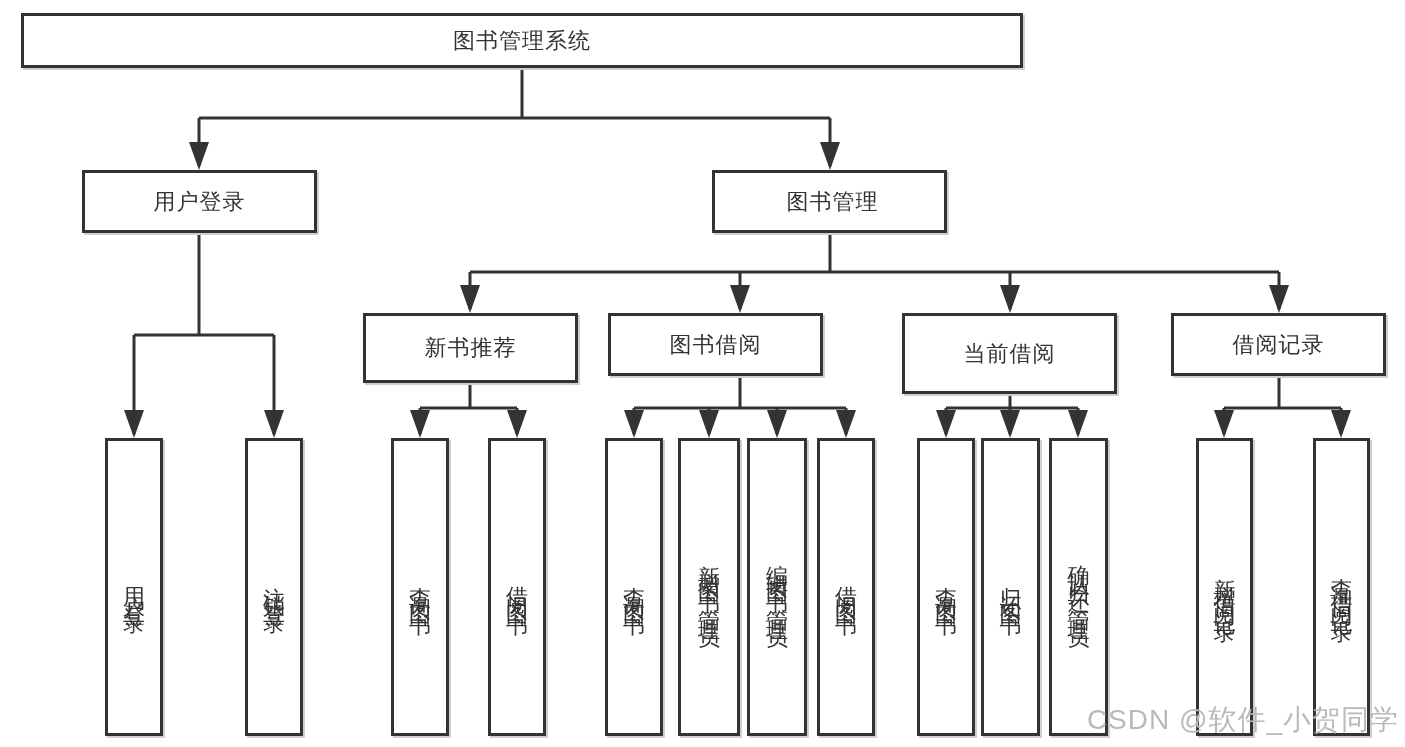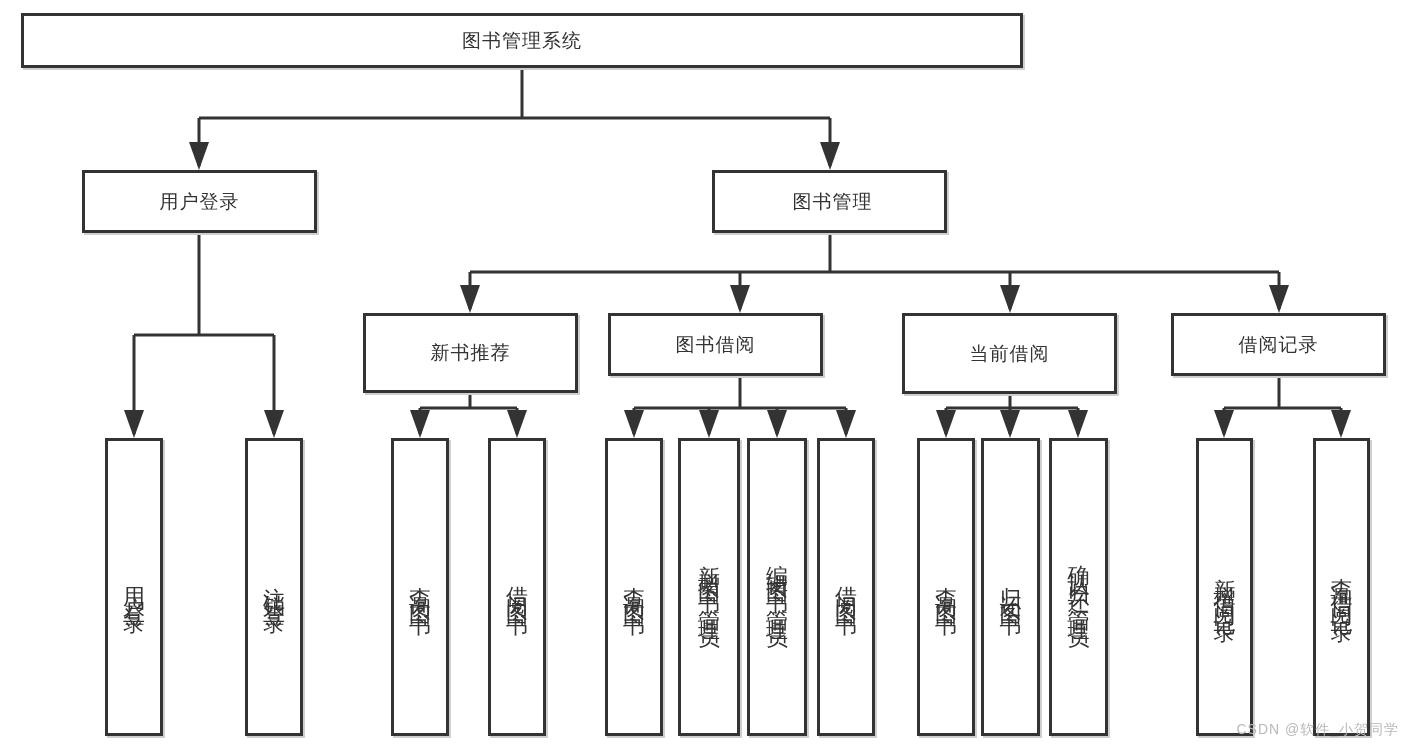--- a/index.html
+++ b/index.html
@@ -28,40 +28,40 @@
     background: #ffffff;
     border: 3px solid #333333;
     color: #333333;
     display: flex;
     align-items: center;
     justify-content: center;
     z-index: 2;
     box-shadow: 2px 2px 0 #cfcfcf;
   }
   .hnode {
-    font-size: 19px;
+    font-size: 22px;
     letter-spacing: 1px;
     white-space: nowrap;
   }
   .vnode {
     font-size: 22px;
   }
   .vnode .vtext {
     writing-mode: vertical-lr;
     text-orientation: mixed;
     letter-spacing: 9px;
     line-height: 1;
     white-space: nowrap;
   }
   .watermark {
     position: absolute;
     right: 6px;
     bottom: 8px;
     z-index: 3;
-    font-size: 14px;
+    font-size: 28px;
     color: #b9b9b9;
     letter-spacing: 1px;
     white-space: nowrap;
   }
 </style>
 </head>
 <body>
 
 <div class="canvas">
 
@@ -135,21 +135,21 @@
     <span>图书管理系统</span>
   </div>
 
   <div class="node hnode" style="left:82px; top:170px; width:235px; height:63px;">
     <span>用户登录</span>
   </div>
   <div class="node hnode" style="left:712px; top:170px; width:235px; height:63px;padding-left:6px;">
     <span>图书管理</span>
   </div>
 
-  <div class="node hnode" style="left:363px; top:313px; width:215px; height:80px;">
+  <div class="node hnode" style="left:363px; top:313px; width:215px; height:70px;">
     <span>新书推荐</span>
   </div>
   <div class="node hnode" style="left:608px; top:313px; width:215px; height:63px;">
     <span>图书借阅</span>
   </div>
   <div class="node hnode" style="left:902px; top:313px; width:215px; height:81px;">
     <span>当前借阅</span>
   </div>
   <div class="node hnode" style="left:1171px; top:313px; width:215px; height:63px;">
     <span>借阅记录</span>

